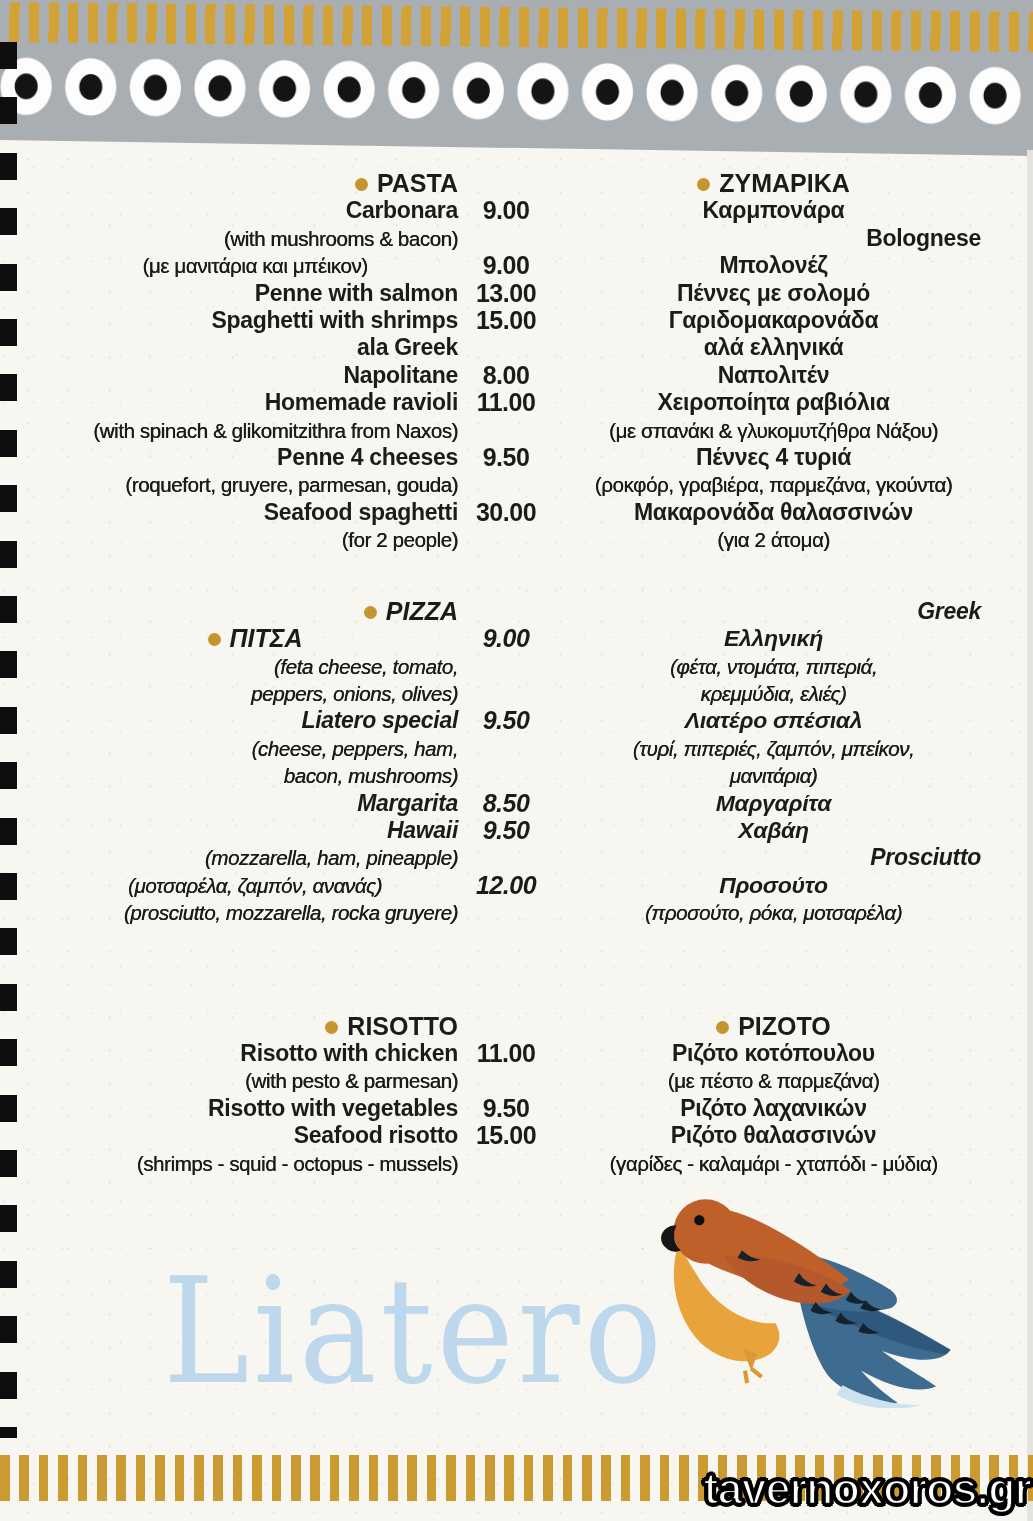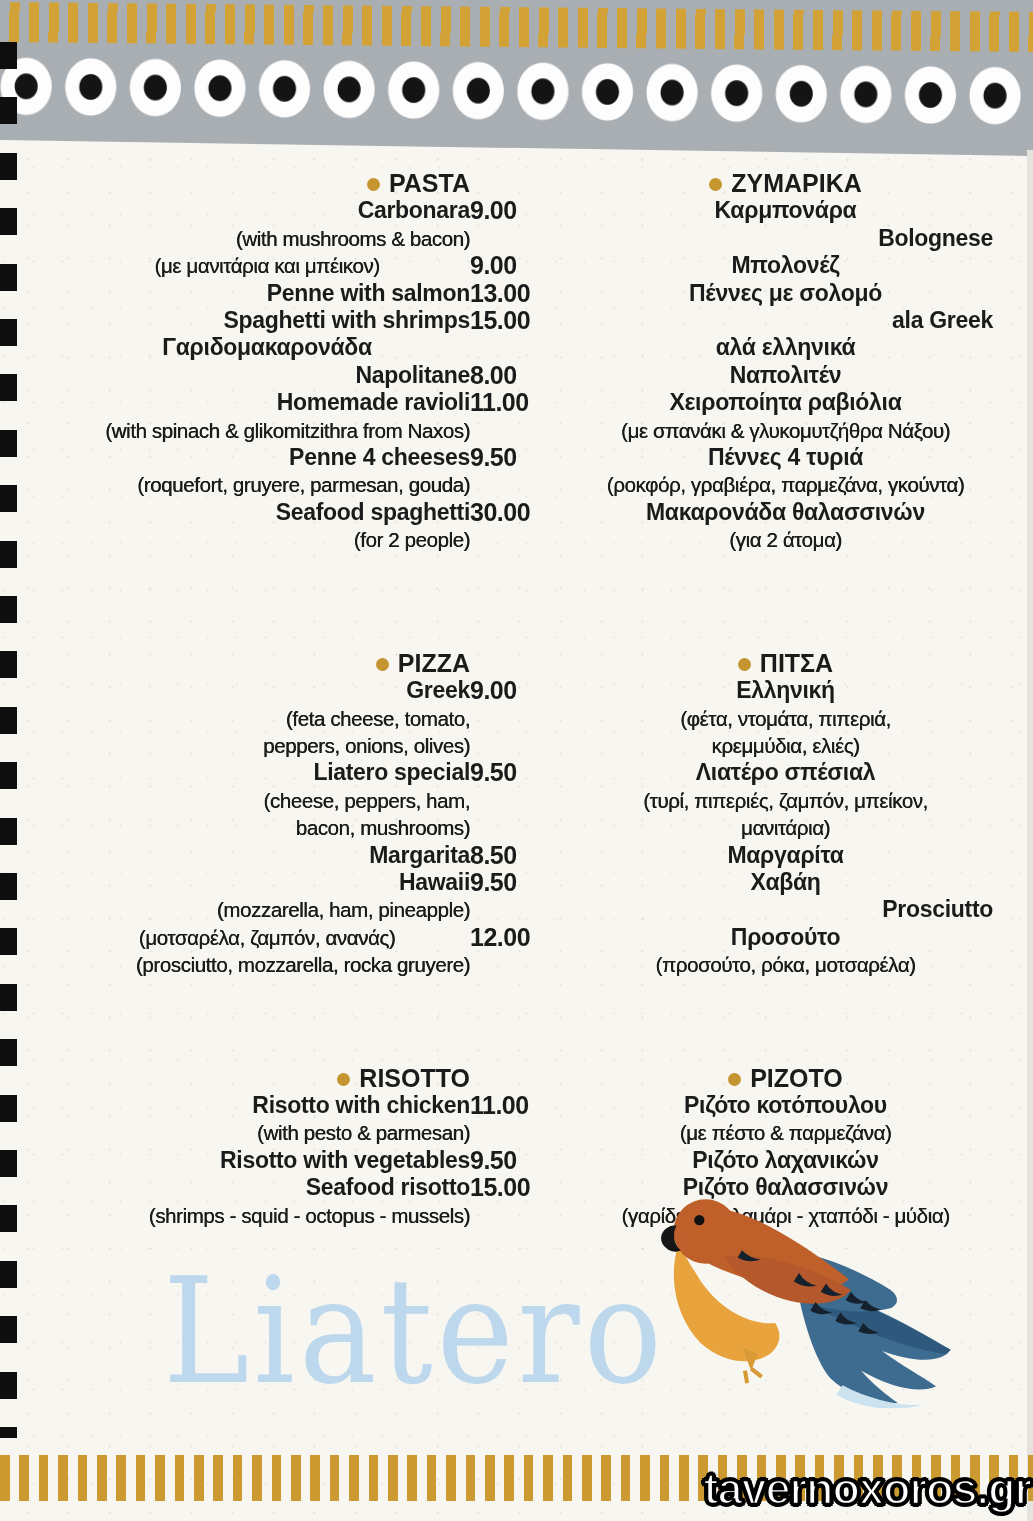--- a/index.html
+++ b/index.html
@@ -43,34 +43,34 @@
     position:absolute;left:0;top:42px;width:17px;height:1396px;z-index:6;
     background:repeating-linear-gradient(180deg,#0e0e0e 0 27px,rgba(0,0,0,0) 27px 55.4px);
   }
   .right-edge{
     position:absolute;right:0;top:150px;bottom:0;width:6px;
     background:#e4e3de;
   }
 
   
   .menu{
-    position:absolute;top:170px;left:52px;width:941px;
+    position:absolute;top:170px;left:40px;width:941px;
   }
   .menu-section{
     display:grid;
     grid-template-columns:418px 96px 1fr;
     line-height:27.4px;
   }
-  .menu-section.s-pizza{margin-top:96px;}
+  .menu-section.s-pizza{margin-top:44px;font-style:italic;}
   .menu-section.s-risotto{margin-top:86px;}
   .cell{white-space:nowrap;}
   .cell.en{text-align:right;font-weight:bold;font-size:23px;letter-spacing:-.3px;}
   .cell.el{text-align:center;font-weight:bold;font-size:23px;letter-spacing:-.3px;padding-left:12px;}
   .cell.price{
-    font-weight:bold;font-size:25px;letter-spacing:-.5px;
+    text-align:center;font-weight:bold;font-size:25px;letter-spacing:-.5px;
   }
   .cell.note{font-weight:normal;font-size:20.5px;letter-spacing:-.4px;text-shadow:.35px 0 0 currentColor;}
   .cell.header{font-size:25px;font-weight:bold;letter-spacing:0;}
   .bullet{
     display:inline-block;width:13px;height:13px;border-radius:50%;
     background:#c59630;margin-right:9px;margin-bottom:1px;
   }
 
   
   .brand-logo{
@@ -124,22 +124,22 @@
       <div class="cell price"></div>
       <div class="cell en">Bolognese</div>
       <div class="cell el note">(με μανιτάρια και μπέικον)</div>
       <div class="cell price">9.00</div>
       <div class="cell el">Μπολονέζ</div>
       <div class="cell en">Penne with salmon</div>
       <div class="cell price">13.00</div>
       <div class="cell el">Πέννες με σολομό</div>
       <div class="cell en">Spaghetti with shrimps</div>
       <div class="cell price">15.00</div>
+      <div class="cell el">Γαριδομακαρονάδα</div>
       <div class="cell en">ala Greek</div>
-      <div class="cell el">Γαριδομακαρονάδα</div>
       <div class="cell price"></div>
       <div class="cell el">αλά ελληνικά</div>
       <div class="cell en">Napolitane</div>
       <div class="cell price">8.00</div>
       <div class="cell el">Ναπολιτέν</div>
       <div class="cell en">Homemade ravioli</div>
       <div class="cell price">11.00</div>
       <div class="cell el">Χειροποίητα ραβιόλια</div>
       <div class="cell en note">(with spinach &amp; glikomitzithra from Naxos)</div>
       <div class="cell price"></div>
@@ -153,22 +153,22 @@
       <div class="cell en">Seafood spaghetti</div>
       <div class="cell price">30.00</div>
       <div class="cell el">Μακαρονάδα θαλασσινών</div>
       <div class="cell en note">(for 2 people)</div>
       <div class="cell price"></div>
       <div class="cell el note">(για 2 άτομα)</div>
     </div>
     <div class="menu-section s-pizza">
       <div class="cell en header"><span class="bullet"></span><span>PIZZA</span></div>
       <div class="cell price header"></div>
+      <div class="cell en">Greek</div>
       <div class="cell el header"><span class="bullet"></span><span>ΠΙΤΣΑ</span></div>
-      <div class="cell en">Greek</div>
       <div class="cell price">9.00</div>
       <div class="cell el">Ελληνική</div>
       <div class="cell en note">(feta cheese, tomato,</div>
       <div class="cell price"></div>
       <div class="cell el note">(φέτα, ντομάτα, πιπεριά,</div>
       <div class="cell en note">peppers, onions, olives)</div>
       <div class="cell price"></div>
       <div class="cell el note">κρεμμύδια, ελιές)</div>
       <div class="cell en">Liatero special</div>
       <div class="cell price">9.50</div>

